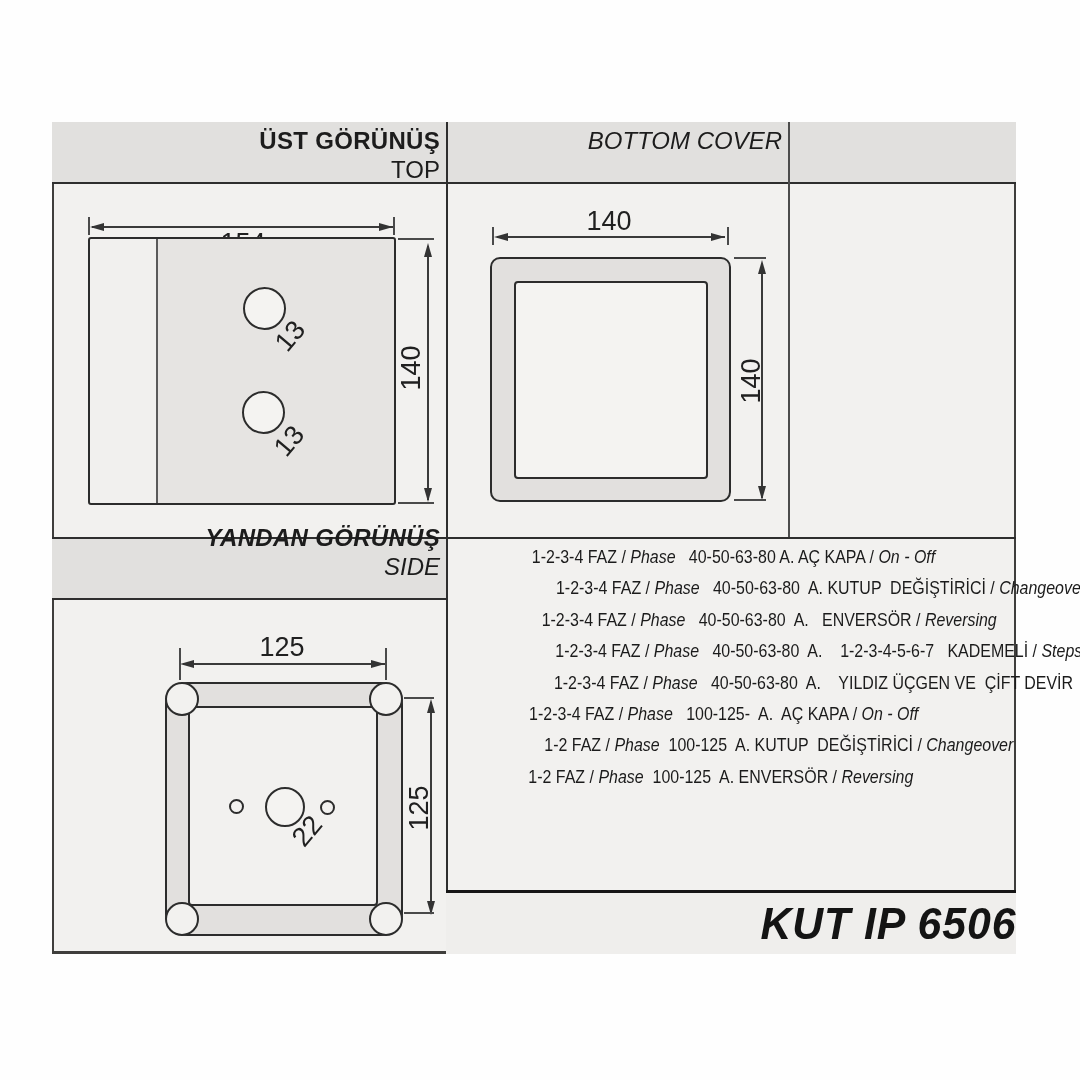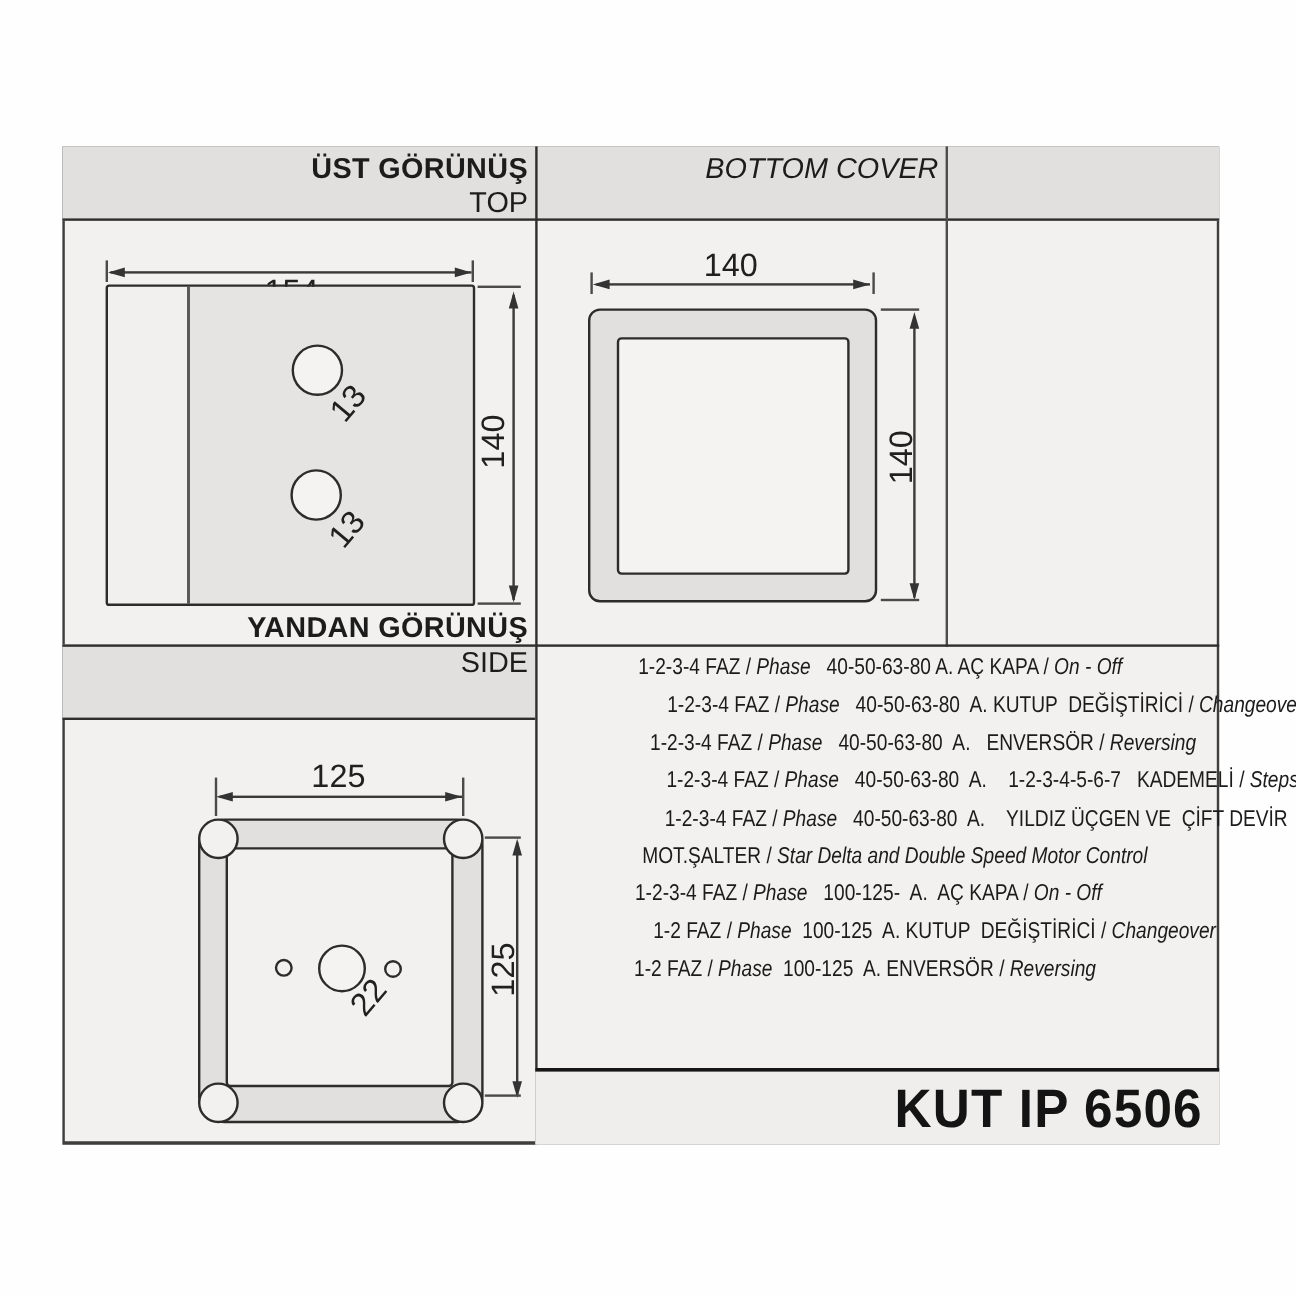--- a/index.html
+++ b/index.html
@@ -44,21 +44,21 @@
             background:#e2e0de;box-sizing:border-box;}
   .sv-inner{left:188px;top:706px;width:190px;height:200px;border:2px solid #2c2c2c;border-radius:4px;
             background:#f2f1ef;box-sizing:border-box;}
   
   .specs{left:455px;top:541px;width:548px;}
   .spec-line{white-space:pre;font-size:19px;line-height:31.4px;color:#1b1b1b;}
   .spec-inner{display:inline-block;transform:scaleX(.84);transform-origin:100% 50%;}
   .spec-inner .it{font-style:italic;}
   
   .kut-box{left:446px;top:890px;width:570px;height:64px;background:#efeeec;border-top:3px solid #161616;
-           box-sizing:border-box;display:flex;align-items:center;justify-content:flex-end;padding-right:14px;}
+           box-sizing:border-box;display:flex;align-items:center;justify-content:flex-end;padding-right:0;font-style:italic;}
   .kut-txt{font-size:45px;font-weight:bold;letter-spacing:1px;color:#141414;
            transform:scaleX(.95);transform-origin:100% 50%;}
 </style>
 </head>
 <body>
 
 <div class="page">
 
   <div class="abs sheet-bg"></div>
 
@@ -72,21 +72,21 @@
 
   <div class="abs hline" style="left:446px;top:537px;width:570px;height:2px;"></div>
 
   <div class="abs hdr-txt" style="left:60px;top:126px;width:380px;">
     <div class="hdr-tr">ÜST GÖRÜNÜŞ</div>
     <div class="hdr-en">TOP</div>
   </div>
   <div class="abs hdr-txt" style="left:455px;top:126px;width:327px;">
     <div class="hdr-en italic">BOTTOM COVER</div>
   </div>
-  <div class="abs hdr-txt" style="left:60px;top:509px;width:380px;">
+  <div class="abs hdr-txt" style="left:60px;top:523px;width:380px;font-style:italic;">
     <div class="hdr-tr">YANDAN GÖRÜNÜŞ</div>
     <div class="hdr-en">SIDE</div>
   </div>
 
   <div>
     <div class="abs dimlbl" style="left:203px;top:217px;width:80px;margin-top:12px;">154</div>
     <div class="abs dline" style="left:92px;top:226px;width:301px;height:2px;"></div>
     <div class="abs arr l" style="left:90px;top:223px;"></div>
     <div class="abs arr r" style="left:379px;top:223px;"></div>
     <div class="abs ext" style="left:88px;top:217px;width:2px;height:18px;"></div>
@@ -151,21 +151,20 @@
     <div class="abs ext" style="left:404px;top:912px;width:30px;height:2px;"></div>
     <div class="abs dimlbl rot90" style="left:379px;top:794px;width:80px;">125</div>
   </div>
 
   <div class="abs specs">
       <div class="spec-line"><span class="spec-inner"><span>1-2-3-4 FAZ / </span><span class="it">Phase</span><span>   40-50-63-80 A. AÇ KAPA / </span><span class="it">On - Off</span></span></div>
       <div class="spec-line"><span class="spec-inner"><span>1-2-3-4 FAZ / </span><span class="it">Phase</span><span>   40-50-63-80  A. KUTUP  DEĞİŞTİRİCİ / </span><span class="it">Changeover</span></span></div>
       <div class="spec-line"><span class="spec-inner"><span>1-2-3-4 FAZ / </span><span class="it">Phase</span><span>   40-50-63-80  A.   ENVERSÖR / </span><span class="it">Reversing</span></span></div>
       <div class="spec-line"><span class="spec-inner"><span>1-2-3-4 FAZ / </span><span class="it">Phase</span><span>   40-50-63-80  A.    1-2-3-4-5-6-7   KADEMELİ / </span><span class="it">Steps</span></span></div>
       <div class="spec-line"><span class="spec-inner"><span>1-2-3-4 FAZ / </span><span class="it">Phase</span><span>   40-50-63-80  A.    YILDIZ ÜÇGEN VE  ÇİFT DEVİR</span></span></div>
-      <div class="spec-line"><span class="spec-inner"><span>MOT.ŞALTER / </span><span class="it">Star Delta and Double Speed Motor Control</span></span></div>
       <div class="spec-line"><span class="spec-inner"><span>1-2-3-4 FAZ / </span><span class="it">Phase</span><span>   100-125-  A.  AÇ KAPA / </span><span class="it">On - Off</span></span></div>
       <div class="spec-line"><span class="spec-inner"><span>1-2 FAZ / </span><span class="it">Phase</span><span>  100-125  A. KUTUP  DEĞİŞTİRİCİ / </span><span class="it">Changeover</span></span></div>
       <div class="spec-line"><span class="spec-inner"><span>1-2 FAZ / </span><span class="it">Phase</span><span>  100-125  A. ENVERSÖR / </span><span class="it">Reversing</span></span></div>
     </div>
 
   <div class="abs kut-box">
     <div class="kut-txt">KUT IP 6506</div>
   </div>
 
 </div>

